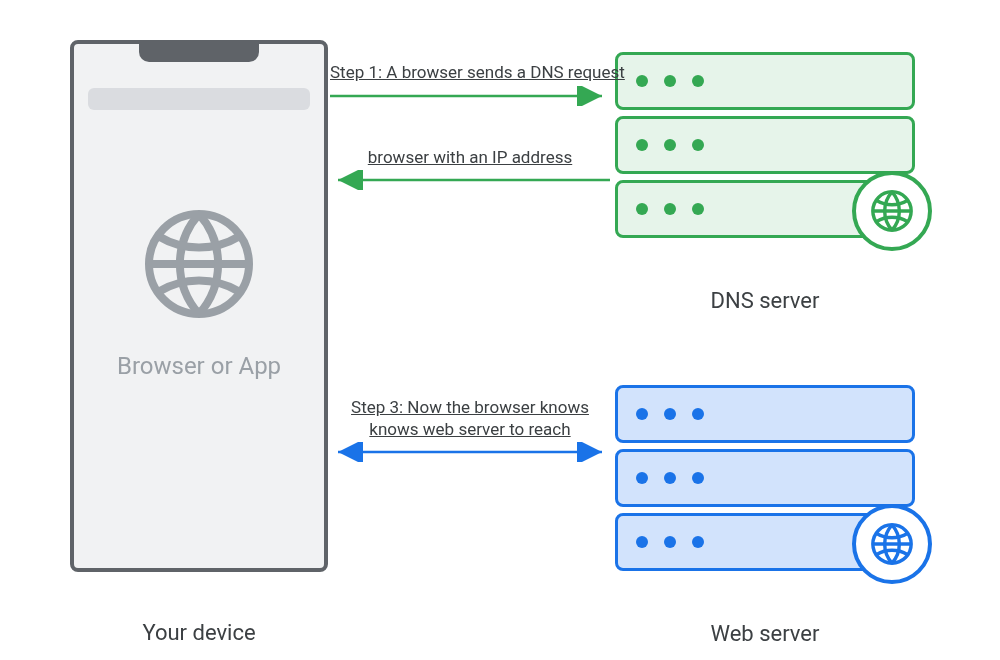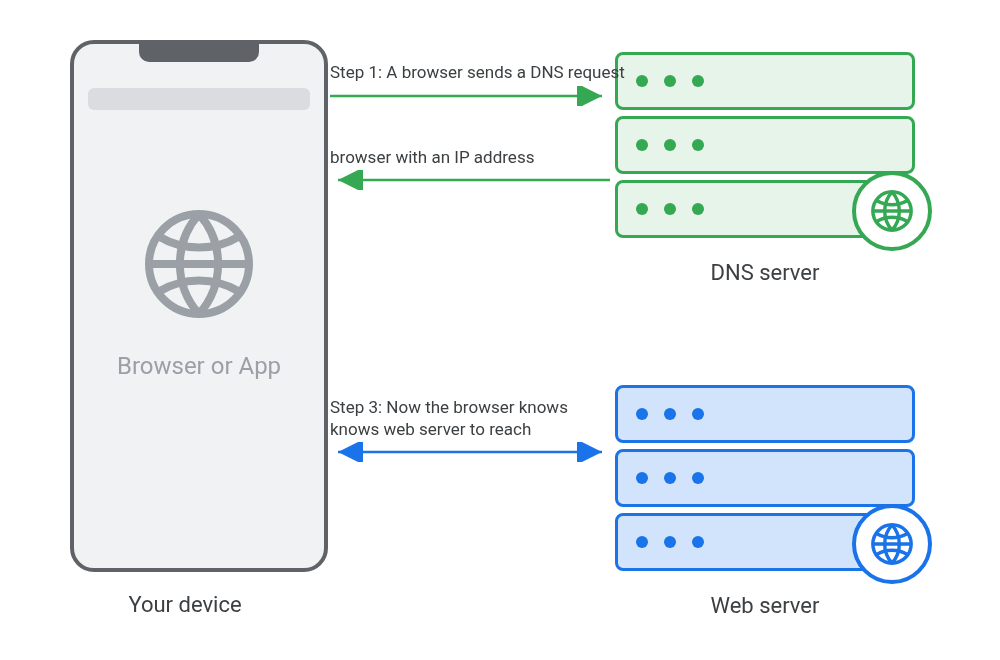--- a/index.html
+++ b/index.html
@@ -17,21 +17,21 @@
     height: 660px;
   }
   
   .phone {
     position: absolute;
     left: 70px;
     top: 40px;
     width: 258px;
     height: 532px;
     border: 4px solid #5f6368;
-    border-radius: 24px;
+    border-radius: 8px;
     box-sizing: border-box;
     background: #f1f2f3;
   }
   .notch {
     position: absolute;
     top: -4px;
     left: 50%;
     transform: translateX(-50%);
     width: 120px;
     height: 22px;
@@ -58,22 +58,23 @@
   .phone-label {
     margin-top: 24px;
     font-size: 24px;
     color: #9aa0a6;
   }
   .caption {
     position: absolute;
     font-size: 22px;
     color: #3c4043;
     text-align: center;
-  }
-  .cap-device { left: 56px; top: 592px; width: 258px; }
+    margin-top: 28px;
+  }
+  .cap-device { left: 70px; top: 592px; width: 258px; }
   .cap-dns { left: 610px; top: 260px; width: 310px; }
   .cap-web { left: 610px; top: 593px; width: 310px; text-align: center; }
 
   
   .stack {
     position: absolute;
     width: 300px;
   }
   .stack-dns { left: 615px; top: 52px; }
   .stack-web { left: 615px; top: 385px; }
@@ -110,22 +111,23 @@
   .badge.blue  { border: 4px solid #1a73e8; }
 
   
   .arrow-wrap {
     position: absolute;
   }
   .step {
     position: absolute;
     font-size: 17px;
     color: #3c4043;
-    text-align: left;
+    text-align: center;
     white-space: nowrap;
+    text-decoration: underline;
   }
 </style>
 </head>
 <body>
 
 <div class="canvas">
 
   <div class="phone">
     <div class="notch"></div>
     <div class="addr-bar"></div>

